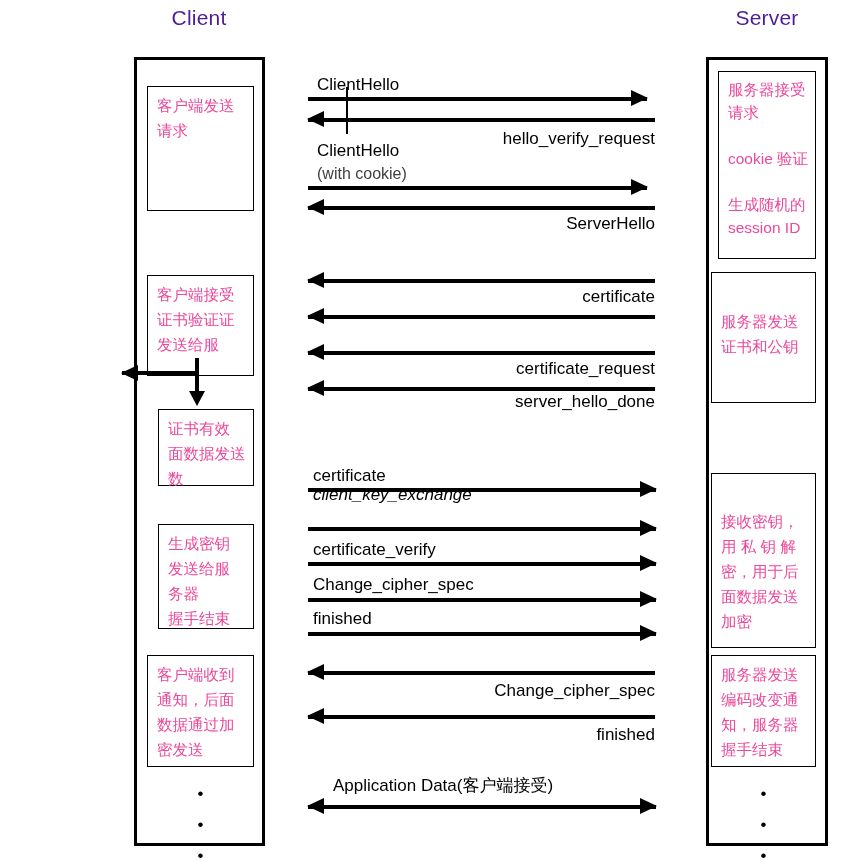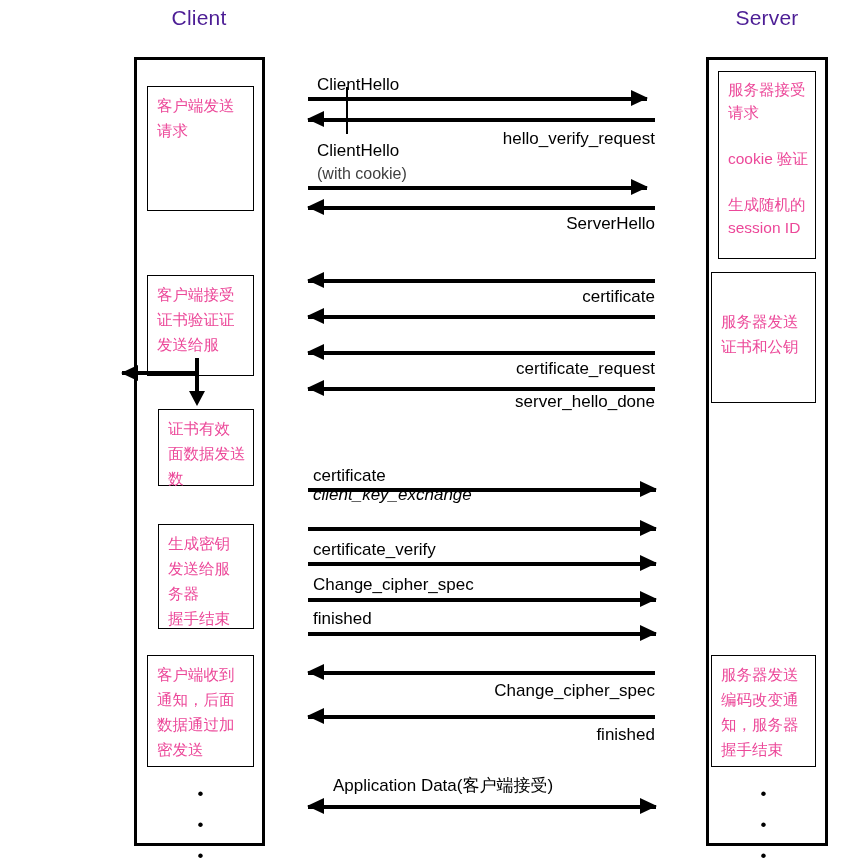--- a/index.html
+++ b/index.html
@@ -218,20 +218,27 @@
     <span class="ln" style="height:23px;">&nbsp;</span>
     <span class="ln">生成随机的</span>
     <span class="ln">session ID</span>
   </div>
 
   <div class="note pad-top" style="left:711px; top:272px; width:105px; height:131px; padding-top:36px;">
     <span class="ln">服务器发送</span>
     <span class="ln">证书和公钥</span>
   </div>
 
+  <div class="note" style="left:711px; top:473px; width:105px; height:175px; padding-top:35px;">
+    <span class="ln">接收密钥，</span>
+    <span class="ln">用 私 钥 解</span>
+    <span class="ln">密，用于后</span>
+    <span class="ln">面数据发送</span>
+    <span class="ln">加密</span>
+  </div>
 
   <div class="note" style="left:711px; top:655px; width:105px; height:112px;">
     <span class="ln">服务器发送</span>
     <span class="ln">编码改变通</span>
     <span class="ln">知，服务器</span>
     <span class="ln">握手结束</span>
   </div>
 
   <div class="dots" style="left:711px; top:778px; width:105px;">
     <span>•</span>

